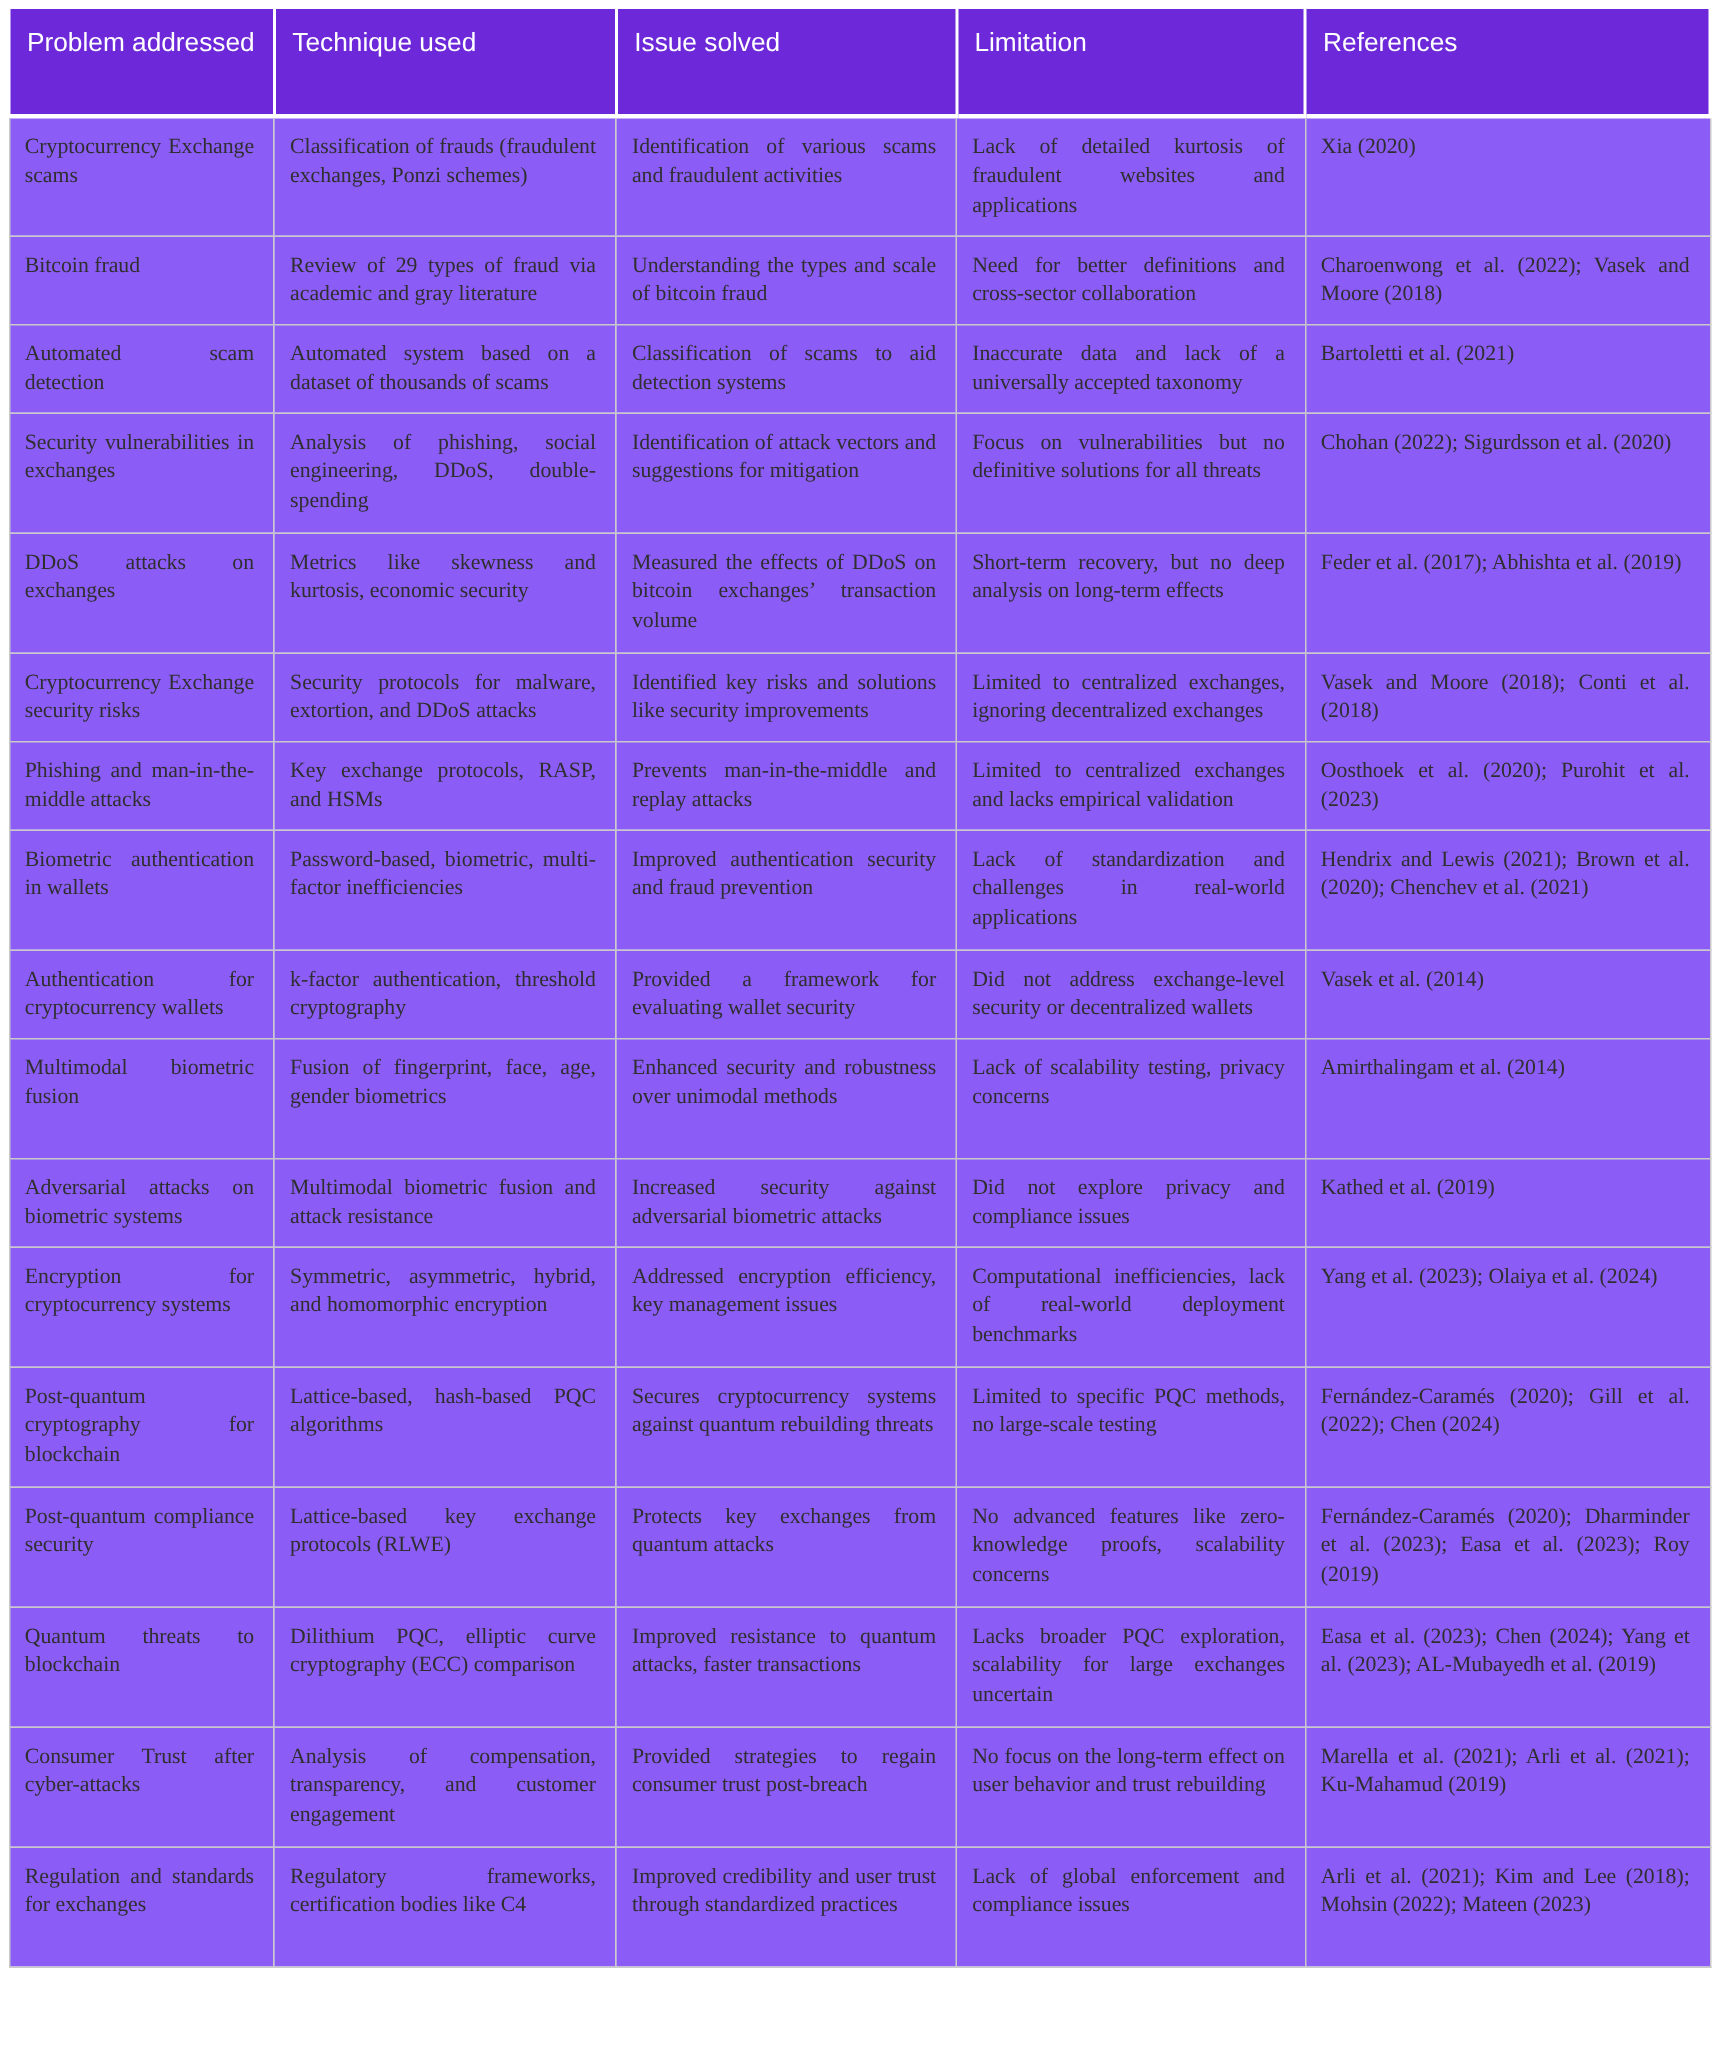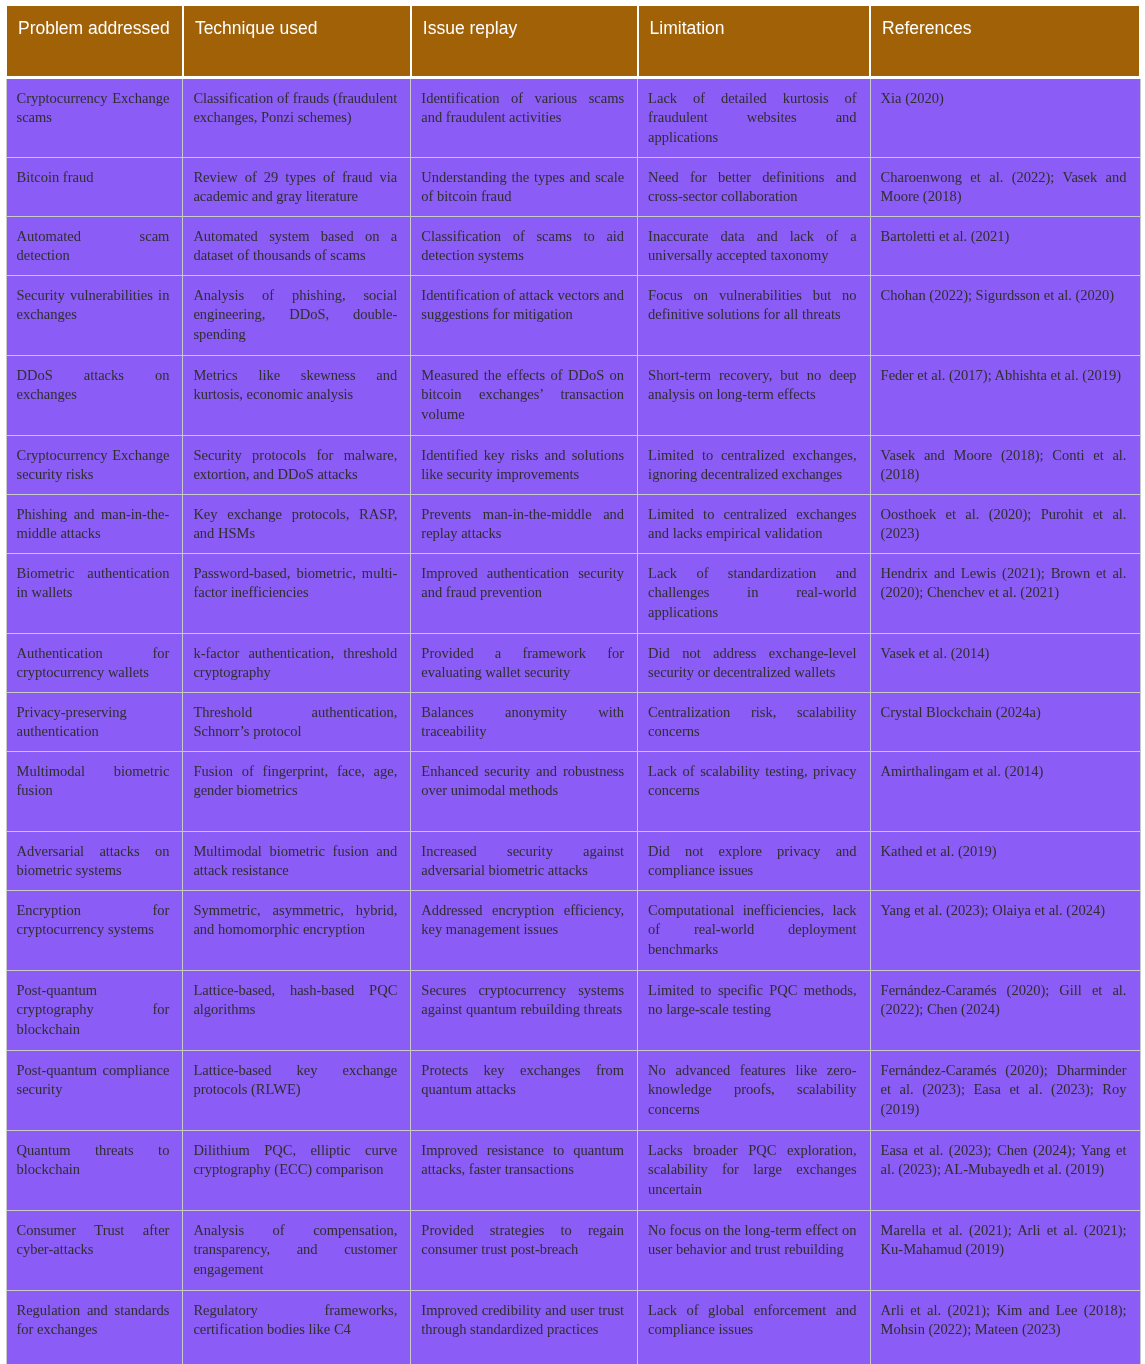--- a/index.html
+++ b/index.html
@@ -21,21 +21,21 @@
     border-collapse: collapse;
     table-layout: fixed;
   }
   table.review-table col.c-problem    { width: 15.6%; }
   table.review-table col.c-technique  { width: 20.1%; }
   table.review-table col.c-issue      { width: 20.0%; }
   table.review-table col.c-limitation { width: 20.5%; }
   table.review-table col.c-references { width: 23.8%; }
 
   thead th {
-    background: #a16207;
+    background: #6d28d9;
     color: #ffffff;
     font-family: "Liberation Sans", sans-serif;
     font-weight: 400;
     font-size: 17.5px;
     line-height: 23px;
     text-align: left;
     vertical-align: top;
     padding: 11px 12px 11px 11px;
     height: 72px;
     box-sizing: border-box;
@@ -67,21 +67,21 @@
       <col class="c-problem">
       <col class="c-technique">
       <col class="c-issue">
       <col class="c-limitation">
       <col class="c-references">
     </colgroup>
     <thead>
       <tr>
         <th>Problem addressed</th>
         <th>Technique used</th>
-        <th>Issue replay</th>
+        <th>Issue solved</th>
         <th>Limitation</th>
         <th>References</th>
       </tr>
     </thead>
     <tbody id="table-body">
         <tr class="h3">
           <td>Cryptocurrency Exchange scams</td>
           <td>Classification of frauds (fraudulent exchanges, Ponzi schemes)</td>
           <td>Identification of various scams and fraudulent activities</td>
           <td>Lack of detailed kurtosis of fraudulent websites and applications</td>
@@ -103,21 +103,21 @@
         </tr>
         <tr class="h3">
           <td>Security vulnerabilities in exchanges</td>
           <td>Analysis of phishing, social engineering, DDoS, double-spending</td>
           <td>Identification of attack vectors and suggestions for mitigation</td>
           <td>Focus on vulnerabilities but no definitive solutions for all threats</td>
           <td>Chohan (2022); Sigurdsson et al. (2020)</td>
         </tr>
         <tr class="h3">
           <td>DDoS attacks on exchanges</td>
-          <td>Metrics like skewness and kurtosis, economic analysis</td>
+          <td>Metrics like skewness and kurtosis, economic security</td>
           <td>Measured the effects of DDoS on bitcoin exchanges’ transaction volume</td>
           <td>Short-term recovery, but no deep analysis on long-term effects</td>
           <td>Feder et al. (2017); Abhishta et al. (2019)</td>
         </tr>
         <tr class="h2">
           <td>Cryptocurrency Exchange security risks</td>
           <td>Security protocols for malware, extortion, and DDoS attacks</td>
           <td>Identified key risks and solutions like security improvements</td>
           <td>Limited to centralized exchanges, ignoring decentralized exchanges</td>
           <td>Vasek and Moore (2018); Conti et al. (2018)</td>
@@ -136,27 +136,20 @@
           <td>Lack of standardization and challenges in real-world applications</td>
           <td>Hendrix and Lewis (2021); Brown et al. (2020); Chenchev et al. (2021)</td>
         </tr>
         <tr class="h2">
           <td>Authentication for cryptocurrency wallets</td>
           <td>k-factor authentication, threshold cryptography</td>
           <td>Provided a framework for evaluating wallet security</td>
           <td>Did not address exchange-level security or decentralized wallets</td>
           <td>Vasek et al. (2014)</td>
         </tr>
-        <tr class="h2">
-          <td>Privacy-preserving authentication</td>
-          <td>Threshold authentication, Schnorr’s protocol</td>
-          <td>Balances anonymity with traceability</td>
-          <td>Centralization risk, scalability concerns</td>
-          <td>Crystal Blockchain (2024a)</td>
-        </tr>
         <tr class="h3">
           <td>Multimodal biometric fusion</td>
           <td>Fusion of fingerprint, face, age, gender biometrics</td>
           <td>Enhanced security and robustness over unimodal methods</td>
           <td>Lack of scalability testing, privacy concerns</td>
           <td>Amirthalingam et al. (2014)</td>
         </tr>
         <tr class="h2">
           <td>Adversarial attacks on biometric systems</td>
           <td>Multimodal biometric fusion and attack resistance</td>

